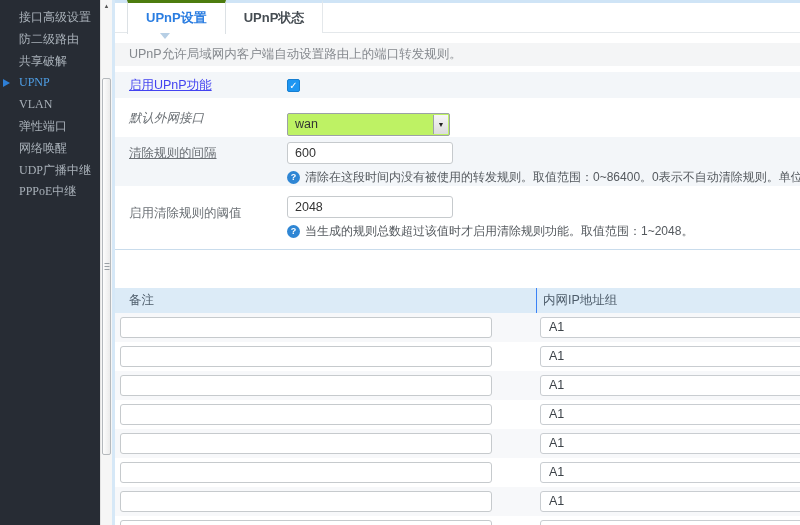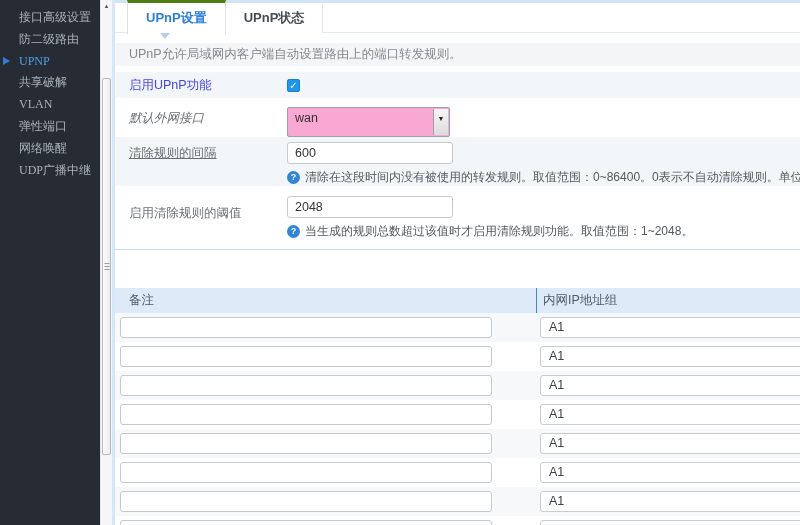--- a/index.html
+++ b/index.html
@@ -45,30 +45,30 @@
     border-left:5px solid transparent; border-right:5px solid transparent; border-top:6px solid #b7cfe5; }
 
   .infobar { margin-top:9px; height:23px; line-height:23px; background:#f4f5f6; padding-left:14px;
     font-size:12.5px; color:#85898e; white-space:nowrap; }
 
   .form { margin-top:6px; border-bottom:1px solid #c9dcec; }
   .frow { display:flex; }
   .frow.gray { background:#f3f6f9; }
   .flabel { width:172px; padding-left:14px; font-size:12.5px; color:#6b7075; white-space:nowrap; }
   .flabel.blue { color:#4343f0; }
-  .r1 { height:26px; } .r1 .flabel { line-height:26px; }
+  .r1 { height:26px; } .r1 .flabel { line-height:26px;text-decoration:underline; }
   .r2 { height:39px; padding-top:9px; } .r2 .flabel { line-height:23px;font-style:italic; }
   .r3 { height:49px; padding-top:5px; } .r3 .flabel { line-height:22px;text-decoration:underline; }
   .r4 { height:63px; padding-top:10px; } .r4 .flabel { line-height:22px;margin-top:6px; }
 
   .checkbox { width:13px; height:13px; margin-top:6.5px; background:#1d96f2; border:1px solid #167fd2;
     border-radius:2px; color:#fff; font-size:10px; line-height:11px; text-align:center; cursor:pointer; }
 
-  .select { position:relative; width:163px; height:30px; background:#f9a8d4; border:1px solid #9ca1a6;
-    border-radius:2px; cursor:pointer; }
+  .select { position:relative; width:163px; height:23px; background:#bef264; border:1px solid #9ca1a6;
+    border-radius:2px; cursor:pointer;margin-top:6px; }
   .select-value { display:block; padding-left:7px; line-height:21px; font-size:12.5px; color:#333; }
   .select-arrow { position:absolute; top:1px; right:1px; bottom:1px; width:15px;
     background:linear-gradient(#f6f6f6,#dcdcdc); border-left:1px solid #9ca1a6; text-align:center;
     font-size:7px; line-height:19px; color:#222; }
 
   .txt { width:166px; height:22px; border:1px solid #c6cacd; border-radius:3px; padding-left:7px;
     font-size:12.5px; color:#333; font-family:"Liberation Sans","DejaVu Sans",sans-serif; outline:none; }
 
   .hint { display:flex; align-items:center; margin-top:5px; font-size:12px; color:#54595e; white-space:nowrap; }
   .qicon { display:inline-block; width:13px; height:13px; margin-right:5px; border-radius:50%;
@@ -91,29 +91,30 @@
 </style>
 </head>
 <body>
 
 <div class="app">
 
   <aside class="sidebar">
     <nav class="nav-sub">
       <div class="nav-item">接口高级设置</div>
       <div class="nav-item">防二级路由</div>
+      <div class="nav-item">共享破解</div>
       <div class="nav-item active">
         <span class="arrow-right"></span>
         <span>UPNP</span>
       </div>
-      <div class="nav-item">共享破解</div>
       <div class="nav-item">VLAN</div>
       <div class="nav-item">弹性端口</div>
       <div class="nav-item">网络唤醒</div>
       <div class="nav-item">UDP广播中继</div>
+      <div class="nav-item">PPPoE中继</div>
     </nav>
   </aside>
 
   <div class="side-scrollbar">
     <div class="sb-up">▲</div>
     <div class="sb-thumb">
       <div class="sb-grip"></div>
     </div>
   </div>
 

